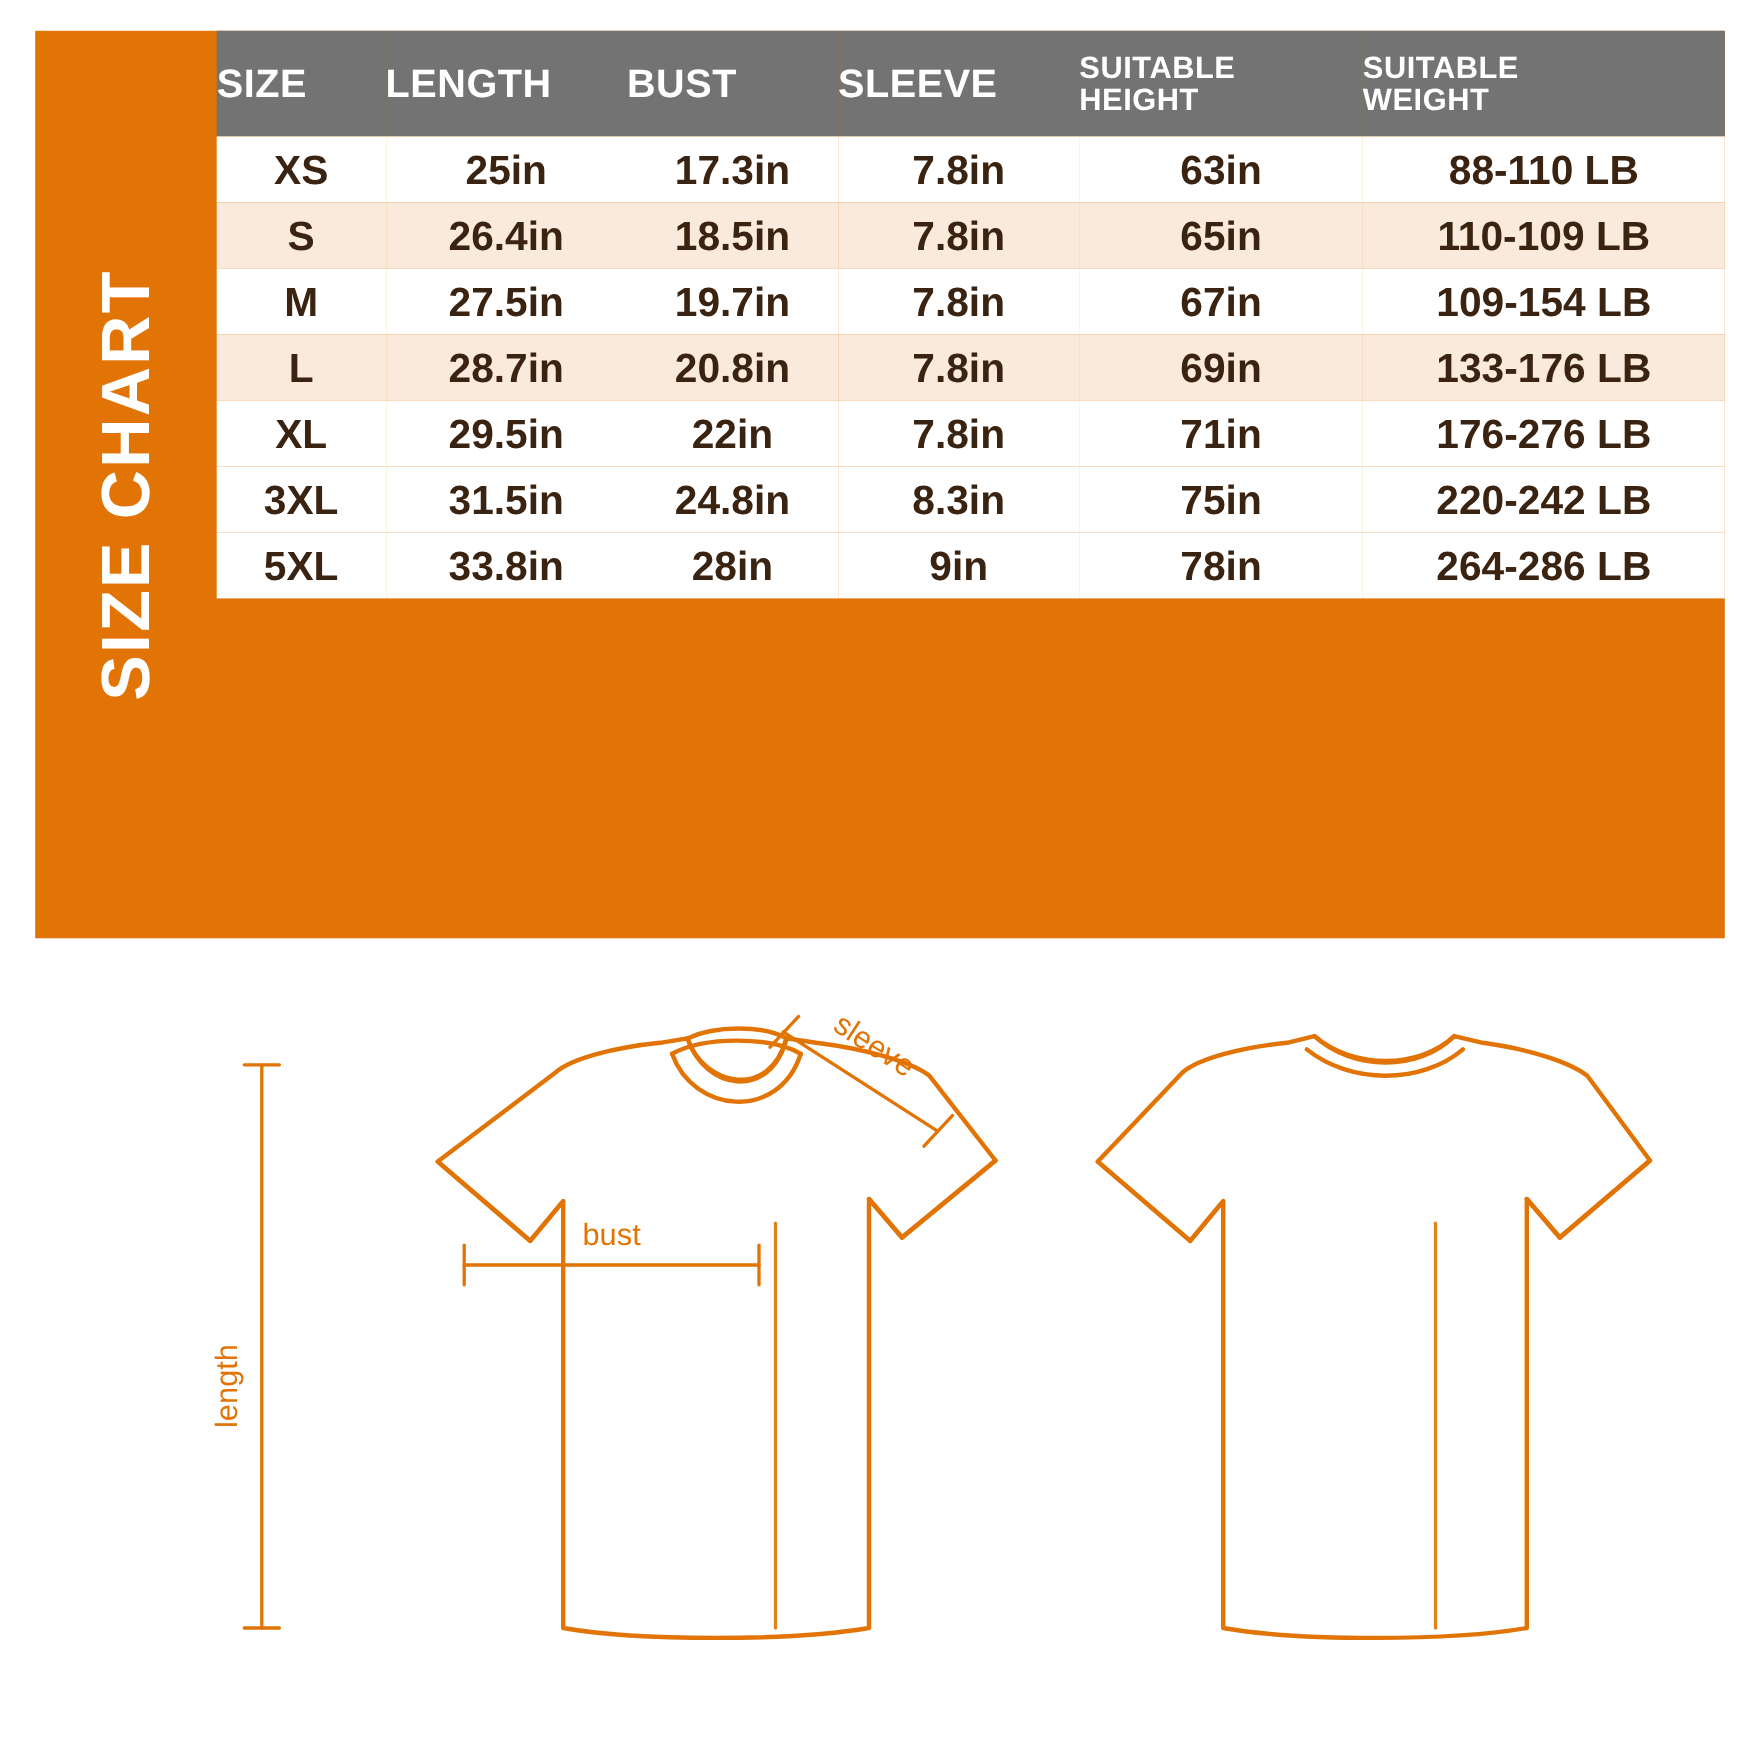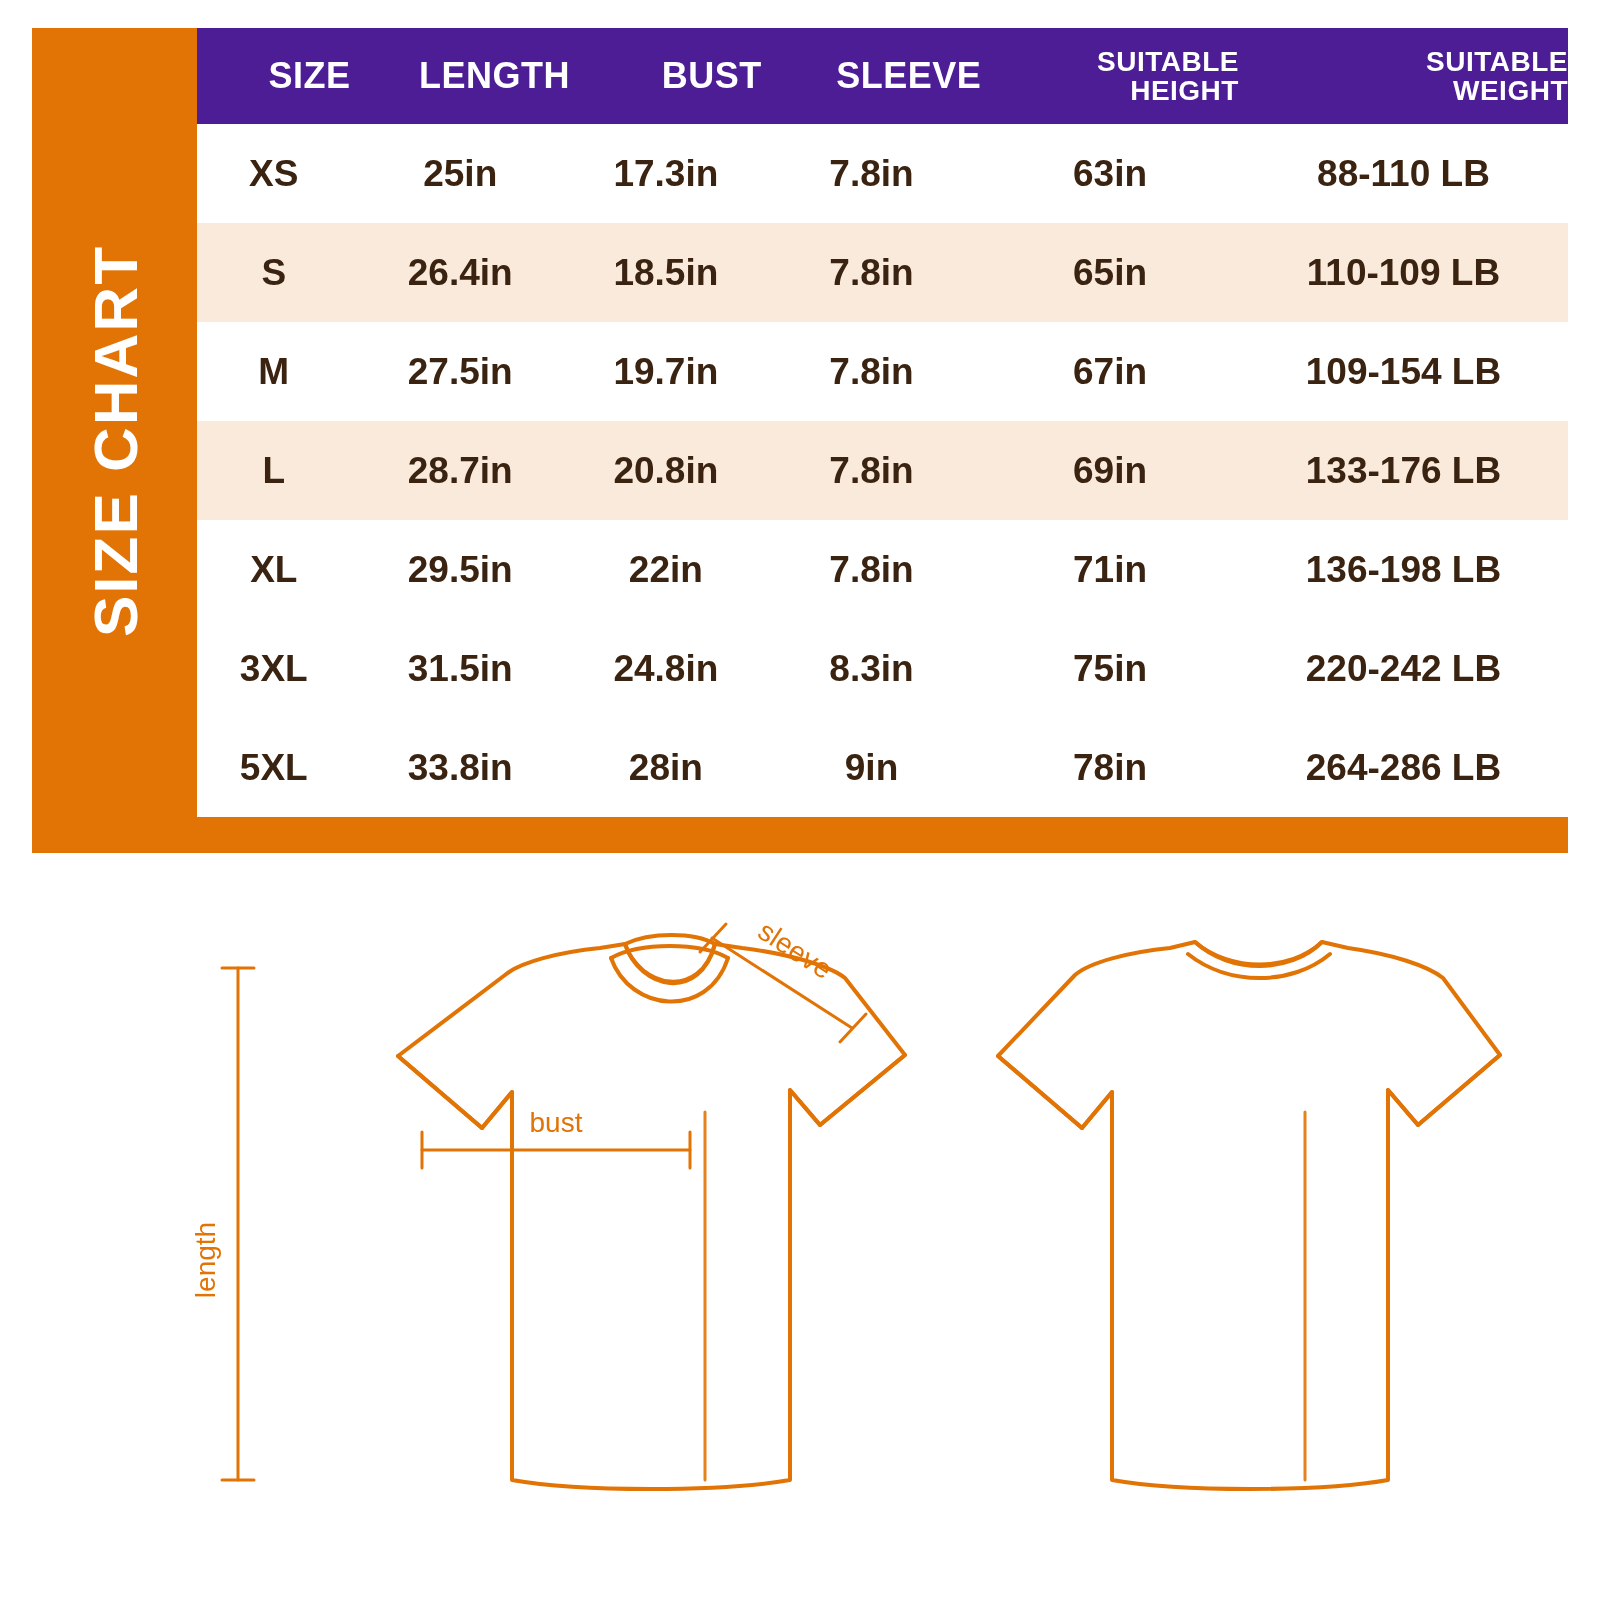--- a/index.html
+++ b/index.html
@@ -58,40 +58,40 @@
   }
 
   table.size-table {
     border-collapse: collapse;
     width: 100%;
     table-layout: fixed;
   }
 
   table.size-table thead th {
     color: #ffffff;
-    background: #4c1d95;
+    background: #737373;
     font-weight: bold;
     font-size: 36px;
-    text-align: right;
+    text-align: left;
     padding: 0;
     height: 96px;
     vertical-align: middle;
     line-height: 1.05;
     letter-spacing: 0.5px;
   }
   table.size-table thead th.small-head {
     font-size: 28px;
   }
 
   table.size-table tbody td {
     text-align: center;
     font-size: 37px;
     font-weight: bold;
     color: #3A2310;
-    height: 99px;
+    height: 60px;
     padding: 0;
     vertical-align: middle;
     line-height: 1;
   }
   tbody tr.row-odd td { background: #ffffff; }
   tbody tr.row-even td { background: #FAEADB; }
 
   
   col.c-size   { width: 140px; }
   col.c-length { width: 200px; }
@@ -182,21 +182,21 @@
             <td>7.8in</td>
             <td>69in</td>
             <td>133-176 LB</td>
           </tr>
           <tr class="row-odd">
             <td>XL</td>
             <td>29.5in</td>
             <td>22in</td>
             <td>7.8in</td>
             <td>71in</td>
-            <td>136-198 LB</td>
+            <td>176-276 LB</td>
           </tr>
           <tr class="row-odd">
             <td>3XL</td>
             <td>31.5in</td>
             <td>24.8in</td>
             <td>8.3in</td>
             <td>75in</td>
             <td>220-242 LB</td>
           </tr>
           <tr class="row-odd">

